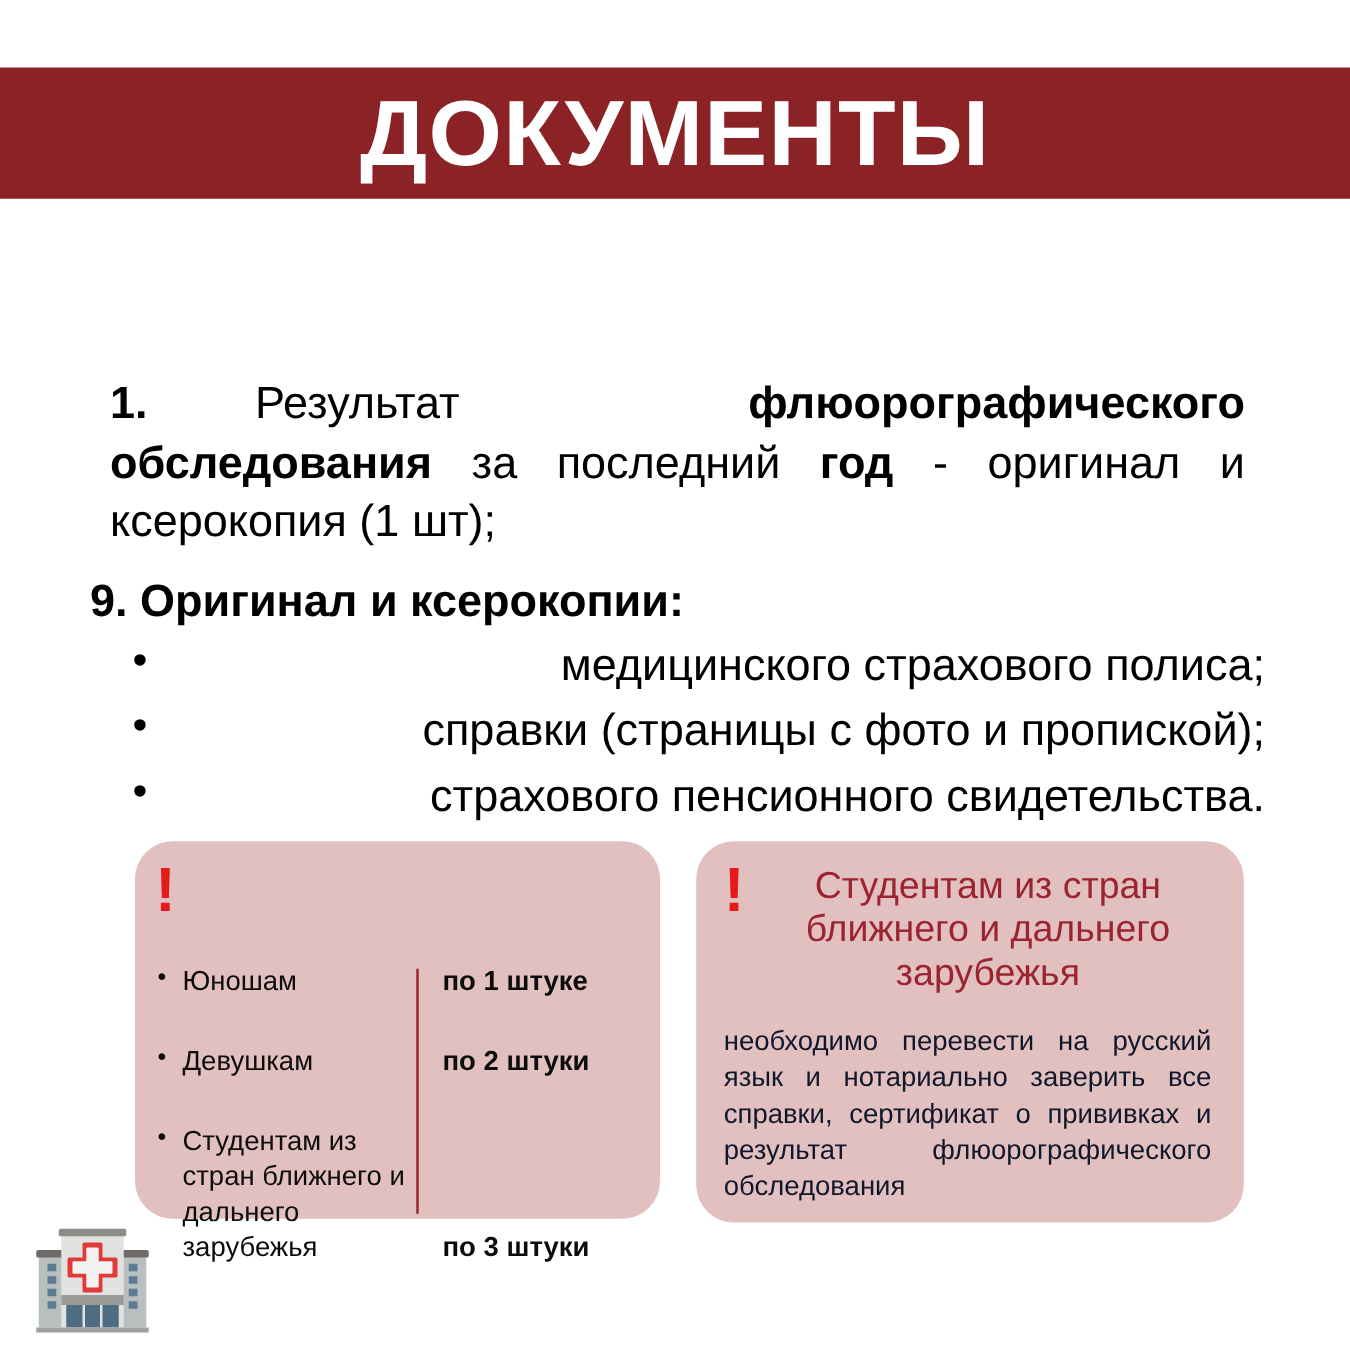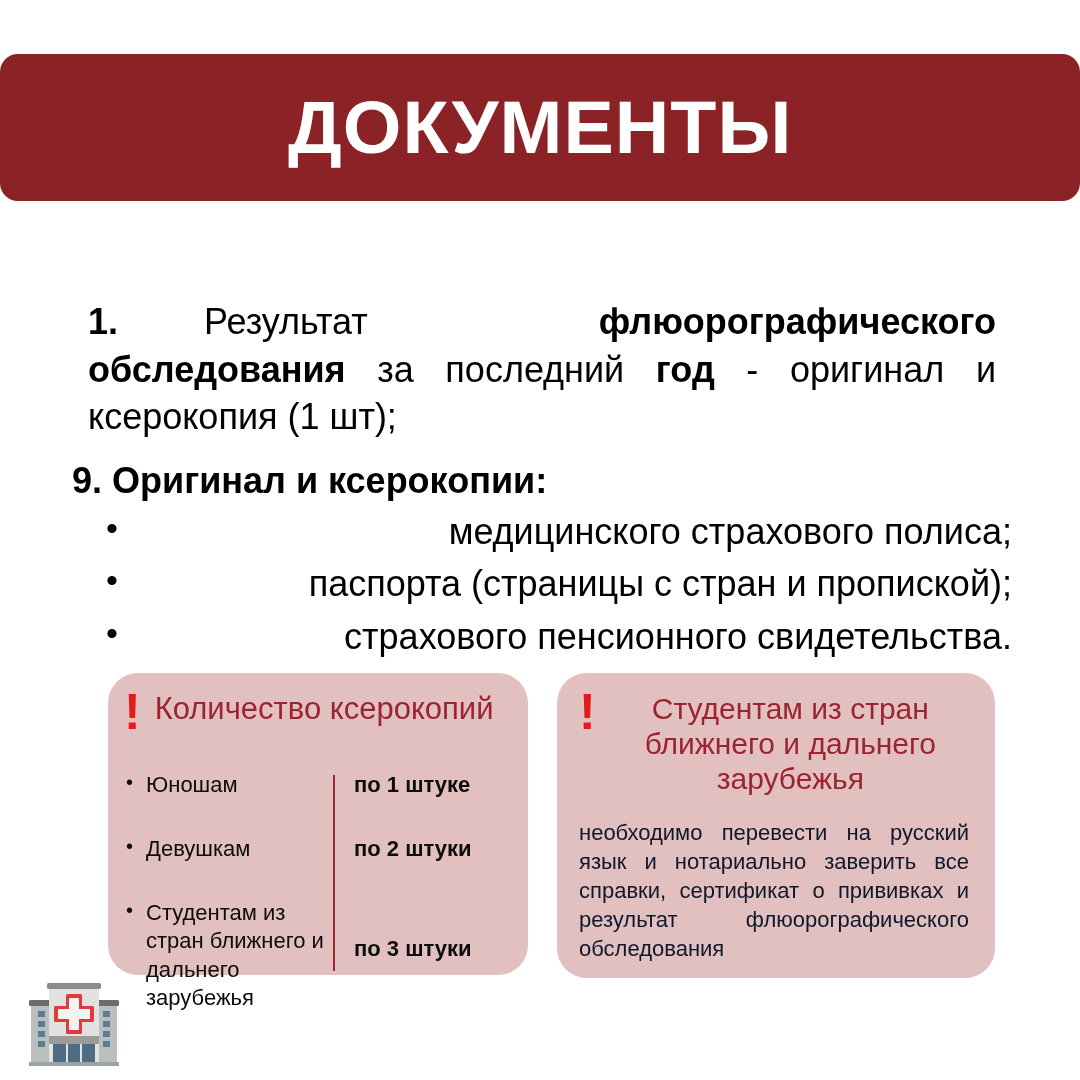--- a/index.html
+++ b/index.html
@@ -14,26 +14,25 @@
     overflow: hidden;
     position: relative;
   }
 
   
   .banner {
     position: absolute;
     left: 0;
     top: 54px;
     width: 1080px;
-    height: 147px;
+    height: 105px;
     background: #8B2226;
     display: flex;
     align-items: center;
     justify-content: center;
-    border-radius: 18px;
   }
   .banner-title {
     color: #ffffff;
     font-size: 74px;
     font-weight: 700;
     letter-spacing: 1px;
     line-height: 1;
     white-space: nowrap;
     transform: scaleX(1.02);
   }
@@ -153,21 +152,21 @@
   .count-divider {
     position: absolute;
     left: 209px;
     top: 4px;
     width: 2px;
     height: 196px;
     background: #9B2430;
   }
   .count-row {
     display: flex;
-    align-items: flex-start;
+    align-items: flex-end;
     margin-bottom: 18px;
     margin-top: 36px;
   }
   .count-row:last-child { margin-bottom: 0; }
   .count-label {
     width: 200px;
     box-sizing: border-box;
     padding-left: 22px;
     position: relative;
     font-size: 22px;
@@ -220,29 +219,28 @@
 <div class="main-text">
 
   <p class="para-1">
     <span class="num">1.</span><span class="gap"></span><span>Результат </span><span class="bold">флюорографического обследования</span><span> за последний </span><span class="bold">год</span><span> - оригинал и ксерокопия (1 шт);</span>
   </p>
 
   <p class="para-2">9. Оригинал и ксерокопии:</p>
 
   <ul class="doc-list">
     <li>медицинского страхового полиса;</li>
-    <li>паспорта (страницы с стран и пропиской);</li>
+    <li>справки (страницы с фото и пропиской);</li>
     <li>страхового пенсионного свидетельства.</li>
   </ul>
 </div>
 
 <div class="card card-left">
   <div class="card-head">
     <span class="excl">!</span>
-    <span class="card-title">Количество ксерокопий</span>
   </div>
 
   <div class="count-table">
     <div class="count-divider"></div>
 
     <div class="count-row row-1">
       <div class="count-label">Юношам</div>
       <div class="count-value">по 1 штуке</div>
     </div>
 

